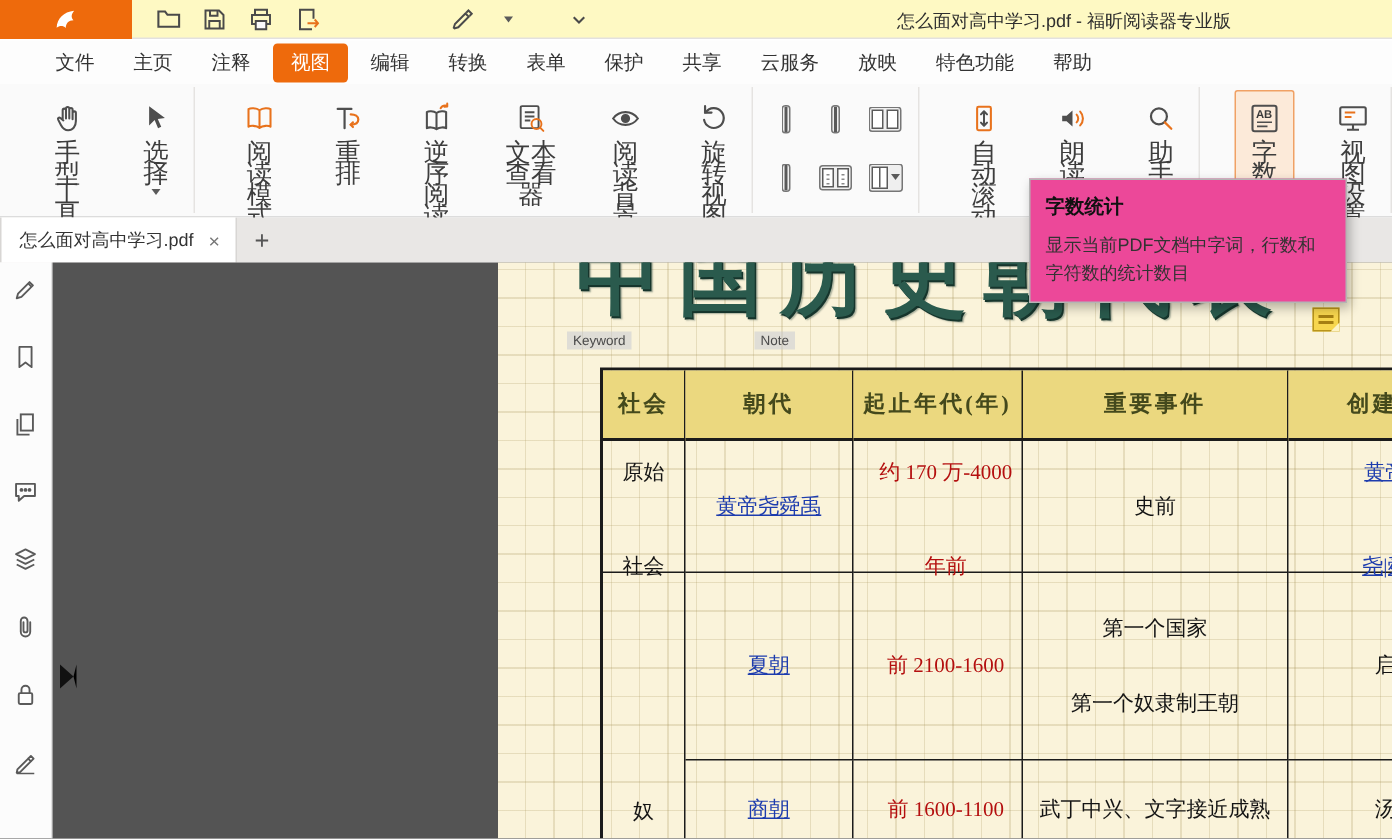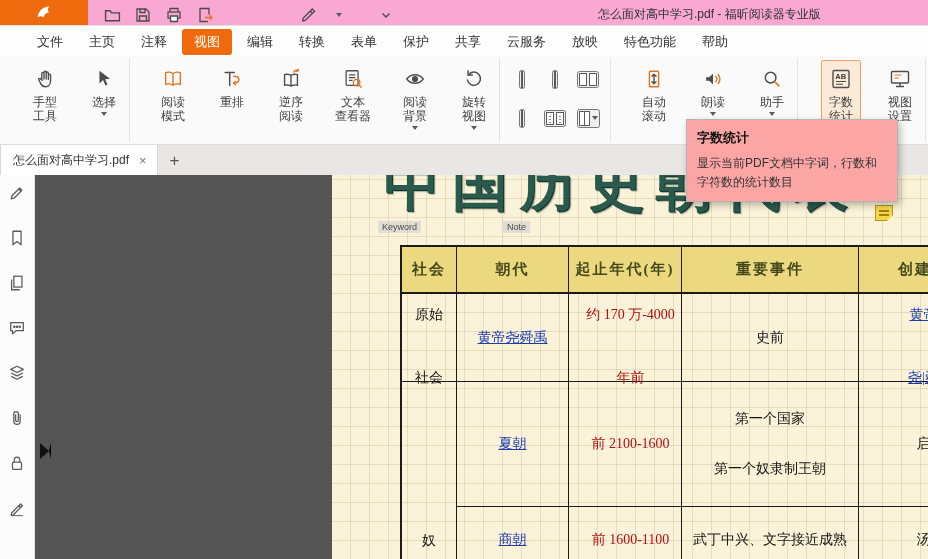--- a/index.html
+++ b/index.html
@@ -3,38 +3,38 @@
 <meta charset="utf-8">
 <style>
   * { margin:0; padding:0; box-sizing:border-box; }
   html,body { background:#888; }
   .app {
     position:relative; width:928px; height:559px; overflow:hidden;
     font-family:"Liberation Sans", sans-serif; background:#fff;
     -webkit-font-smoothing:antialiased;
   }
   
-  .titlebar { position:absolute; top:0; left:0; right:0; height:26px; background:#f9a8d4; border-bottom:1px solid #e3e1df; display:flex; align-items:flex-end; }
+  .titlebar { position:absolute; top:0; left:0; right:0; height:26px; background:#fef9c3; border-bottom:1px solid #e3e1df; display:flex; align-items:center; }
   .logo { width:88px; height:26px; background:#ee6a0c; display:flex; align-items:center; justify-content:center; flex:none; }
   .qat { display:flex; align-items:center; gap:11px; margin-left:14px; }
   .qat .qbtn { width:20px; height:20px; display:flex; align-items:center; justify-content:center; background:none; border:none; }
   .qat .group-gap { margin-left:72px; }
   .drop { width:0; height:0; border-left:3.5px solid transparent; border-right:3.5px solid transparent; border-top:4px solid #5a5a5a; display:inline-block; }
   .win-title { position:absolute; left:598px; top:6px; font-size:12px; color:#2f2f2f; white-space:nowrap; }
   
   .menubar { position:absolute; top:27px; left:0; right:0; height:29px; background:#fdfdfd; display:flex; align-items:center; padding-left:24px; }
   .menu-item { font-size:13px; color:#333; padding:4px 13px; background:none; border:none; font-family:Liberation Serif, serif; }
   .menu-item.active { background:#ee6a0c; color:#fff; border-radius:3px; padding:4px 12px; margin:0 2px; }
   
   .ribbon { position:absolute; top:56px; left:0; right:0; height:89px; background:#fafafa; border-bottom:1px solid #dcdcdc; display:flex; align-items:stretch; padding:2px 0 2px 2px; }
   .rgroup { display:flex; align-items:flex-start; padding:2px 5px; border-right:1px solid #e5e3e1; gap:1px; }
   .rbtn { display:flex; flex-direction:column; align-items:center; gap:3px; padding:5px 4px 2px; min-width:40px; background:none; border:1px solid transparent; font-family:inherit;margin-left:18px; }
   .rbtn.active { background:#fcead9; border-color:#f0a165; border-radius:2px; }
   .ricon { height:26px; display:flex; align-items:center; justify-content:center; }
-  .rlabel { font-size:12px; line-height:14px; color:#3d3d3d; white-space:pre-line; text-align:center; }
+  .rlabel { font-size:17px; line-height:14px; color:#3d3d3d; white-space:pre-line; text-align:center; }
   .viewgrid { display:grid; grid-template-columns:repeat(3,32px); grid-template-rows:38px 38px; align-items:center; justify-items:center; padding:2px 6px; }
   .pgslot { display:flex; align-items:center; gap:2px; }
   .pg { width:11px; height:15px; border:1.5px solid #5a5a5a; background:#fff; position:relative; }
   .pg.lines::before { content:""; position:absolute; left:2px; right:2px; top:3px; height:1.5px; background:#8a8a8a; box-shadow:0 3px 0 #8a8a8a, 0 6px 0 #8a8a8a; }
   .pg.sm { width:8px; height:13px; }
   .pg.split::after { content:""; position:absolute; inset:0; border-left:1.5px solid #5a5a5a; left:4px; }
   
   .tabbar { position:absolute; top:145px; left:0; right:0; height:30px; background:#e9e7e5; display:flex; align-items:center; }
   .tab { height:30px; display:flex; align-items:center; gap:10px; background:#fff; padding:0 10px 0 12px; border-left:1px solid #d8d6d4; border-right:1px solid #d8d6d4; font-size:12px; color:#333; }
   .tab-close { color:#777; font-size:13px; line-height:1; }
@@ -63,21 +63,21 @@
   .htable { position:absolute; left:68px; top:70px; display:grid; grid-template-columns:55px 112px 113px 177px 130px; grid-template-rows:47px 88px 125px 150px; border:2px solid #1b1b1b; font-family:"Liberation Serif", serif; }
   .cell { border-right:1px solid #1b1b1b; border-bottom:1px solid #1b1b1b; display:flex; flex-direction:column; align-items:center; justify-content:center; font-size:14px; color:#141414; text-align:center; }
   .hcell { background:#ebd87f; font-weight:bold; color:#44491c; font-size:15px; letter-spacing:2px; border-bottom-width:2px; }
   .link { color:#1d3cae; text-decoration:underline; }
   .date { color:#b40f0f;margin-left:11px; }
   .cell.spread { justify-content:flex-start; padding:12px 0 10px;gap:45px; }
   .cell.gap2 { gap:32px; }
   .cell.merged { grid-column:1; grid-row:3/5; justify-content:flex-start; padding-top:150px; }
   .cell.toprow { justify-content:flex-start; padding-top:24px; }
   
-  .tooltip { position:absolute; left:686px; top:119px; width:212px; background:#fca5a5; border:1px solid #b4b4b4; box-shadow:2px 3px 7px rgba(0,0,0,.28); padding:9px 10px 10px; z-index:99; }
+  .tooltip { position:absolute; left:686px; top:119px; width:212px; background:#ec4899; border:1px solid #b4b4b4; box-shadow:2px 3px 7px rgba(0,0,0,.28); padding:9px 10px 10px; z-index:99; }
   .tooltip-title { font-size:13px; font-weight:bold; color:#111; margin-bottom:7px; }
   .tooltip-body { font-size:12px; color:#333; line-height:1.55; }
   svg { display:block; }
 </style>
 </head>
 <body>
 
 <div class="app">
 
   <div class="titlebar">

